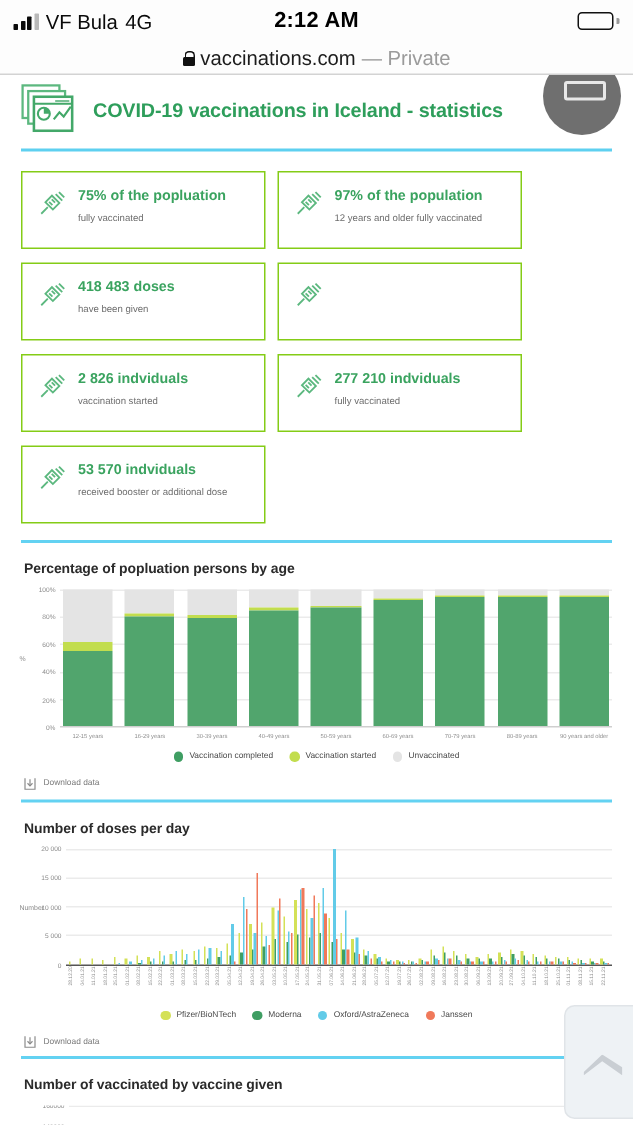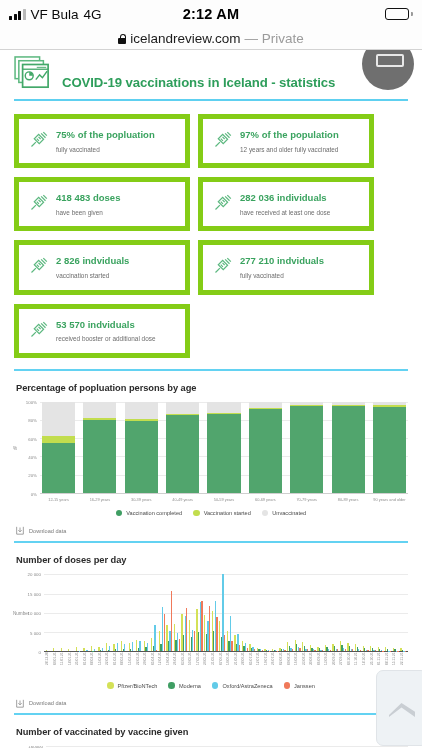--- a/index.html
+++ b/index.html
@@ -52,32 +52,32 @@
   .avatar {
     position:absolute; right:8px; top:-12px;
     width:52px; height:52px; border-radius:50%;
     background:#6f6f6f; z-index:5;
   }
   .avatar::after {
     content:""; position:absolute; left:14px; top:16px;
     width:24px; height:9px; border:2px solid #e8e8e8; border-radius:2px; background:transparent;
   }
 
-  .page-head { display:flex; align-items:flex-end; gap:10px; padding:6px 14px 0 14px; }
+  .page-head { display:flex; align-items:center; gap:10px; padding:6px 14px 0 14px; }
   .head-icon { width:38px; height:34px; flex:none; }
   .head-title { font-size:13.2px; font-weight:700; color:#2e9e5b; letter-spacing:-.1px; }
 
   .rule { height:2px; background:#5ed0f0; margin:9px 14px 0 14px; }
   .rule.thin { background:#63d2f2; }
 
   
   .cards { display:flex; flex-wrap:wrap; gap:9px 8px; padding:13px 14px 0 14px; }
   .card {
-    width:176px; min-height:52px;
-    border:5px solid #84cc16; background:#fff;
+    width:163px; min-height:52px;
+    border:1px solid #84cc16; background:#fff;
     display:flex; align-items:flex-start; gap:7px;
     padding:9px 8px 9px 9px;
   }
   .syringe { width:21px; height:21px; flex:none; margin-top:1px; }
   .card-body { padding-top:1px; }
   .card-value { font-size:9.5px; font-weight:700; color:#3aa35f; line-height:1.25; }
   .card-sub { font-size:6.4px; color:#6d6d6d; margin-top:5px; line-height:1.3; }
 
   
   .section { padding:0 14px; }
@@ -153,21 +153,21 @@
   </div>
   <div class="sb-time">2:12 AM</div>
   <div class="sb-right">
     <span class="batt"><span class="batt-fill"></span></span>
     <span class="batt-cap"></span>
   </div>
 </div>
 
 <div class="urlbar">
   <span class="lock"></span>
-  <span>icelandreview.com</span>
+  <span>vaccinations.com</span>
   <span class="url-private">— Private</span>
 </div>
 
 <div class="page">
 
   <div class="avatar"></div>
 
   <div class="page-head">
     <svg class="head-icon" viewBox="0 0 40 36">
       <rect x="1" y="1" width="26" height="23" fill="#fff" stroke="#5cb87f" stroke-width="1.6"></rect>
@@ -237,24 +237,20 @@
       <svg class="syringe" viewBox="0 0 24 24">
           <g fill="none" stroke="#5cb87f" stroke-width="1.4">
             <line x1="4" y1="20" x2="9" y2="15"></line>
             <rect x="8.5" y="8" width="8" height="7" transform="rotate(45 12.5 11.5)"></rect>
             <line x1="15" y1="5" x2="20" y2="10"></line>
             <line x1="17.5" y1="3.5" x2="21.5" y2="7.5"></line>
             <line x1="10" y1="11" x2="12.5" y2="13.5"></line>
             <line x1="12" y1="9" x2="14.5" y2="11.5"></line>
           </g>
         </svg>
-      <div class="card-body">
-        <div class="card-value">282 036 individuals</div>
-        <div class="card-sub">have received at least one dose</div>
-      </div>
     </div>
     <div class="card">
       <svg class="syringe" viewBox="0 0 24 24">
           <g fill="none" stroke="#5cb87f" stroke-width="1.4">
             <line x1="4" y1="20" x2="9" y2="15"></line>
             <rect x="8.5" y="8" width="8" height="7" transform="rotate(45 12.5 11.5)"></rect>
             <line x1="15" y1="5" x2="20" y2="10"></line>
             <line x1="17.5" y1="3.5" x2="21.5" y2="7.5"></line>
             <line x1="10" y1="11" x2="12.5" y2="13.5"></line>
             <line x1="12" y1="9" x2="14.5" y2="11.5"></line>

